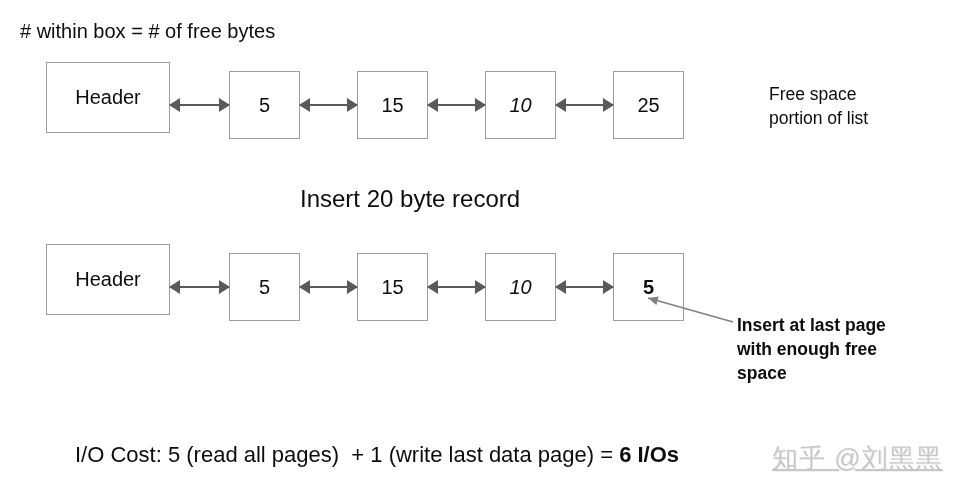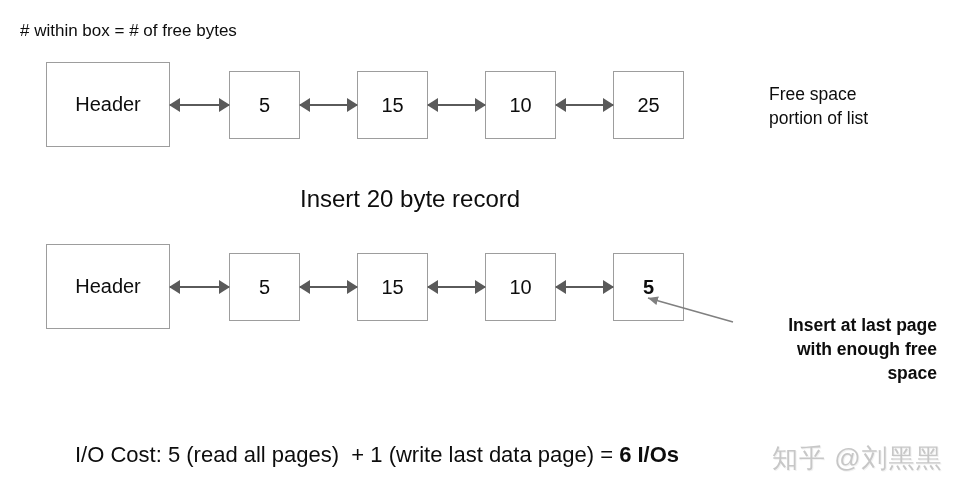--- a/index.html
+++ b/index.html
@@ -6,42 +6,42 @@
   .canvas {
     position: relative;
     width: 976px;
     height: 500px;
     background: #ffffff;
     font-family: "Liberation Sans", sans-serif;
     color: #0d0d0d;
     overflow: hidden;
   }
   .txt { position: absolute; white-space: pre-line; }
-  .legend { left: 20px; top: 20px; font-size: 17px; line-height: 22px; }
+  .legend { left: 20px; top: 20px; font-size: 20px; line-height: 22px; }
   .insert-note { left: 300px; top: 187px; font-size: 24px; line-height: 23px; }
   .side-label { left: 737px; top: 83px; font-size: 17.5px; line-height: 23.5px; margin-left: 32px; }
-  .callout-label { left: 737px; top: 313px; width: 200px; font-size: 17.5px; line-height: 24px; font-weight: 700; text-align: right; }
+  .callout-label { left: 737px; top: 313px; width: 200px; font-size: 17.5px; line-height: 24px; font-weight: 700; }
 
   .box {
     position: absolute;
     box-sizing: border-box;
     border: 1.5px solid #9d9d9d;
     background: #ffffff;
     display: flex;
     align-items: center;
     justify-content: center;
     font-size: 20px;
   }
-  .hdr { width: 124px; height: 85px; left: 46px; }
+  .hdr { width: 124px; height: 71px; left: 46px; }
   .node { width: 71px; height: 68px; }
   .r1.hdr { top: 62px; }
   .r1.node { top: 71px; }
   .r2.hdr { top: 244px; }
   .r2.node { top: 253px; }
-  .c1 { left: 229px; } .c2 { left: 357px; justify-content: center; } .c3 { left: 485px; } .c4 { left: 613px; align-items: center; }
+  .c1 { left: 229px; } .c2 { left: 357px; justify-content: center; } .c3 { left: 485px; font-style: italic; } .c4 { left: 613px; align-items: center; }
   .bold-node { font-weight: 700; }
 
   .harrow { position: absolute; height: 2.5px; background: #5a5a5a; }
   .harrow::before, .harrow::after {
     content: ""; position: absolute; top: -5.75px; width: 0; height: 0;
     border-top: 7px solid transparent; border-bottom: 7px solid transparent;
   }
   .harrow::before { left: -1px; border-right: 11px solid #5a5a5a; }
   .harrow::after  { right: -1px; border-left: 11px solid #5a5a5a; }
   .ar1 { top: 103.5px; }
@@ -63,20 +63,21 @@
   .io-line .result { font-weight: 700; }
 
   .watermark {
     position: absolute;
     left: 772px; top: 441px;
     font-size: 26px;
     letter-spacing: 1px;
     color: #c7c7c7;
     text-shadow: 1px 1px 0 #f2f2f2;
     white-space: pre;
+    text-decoration: underline;
   }
 </style>
 </head>
 <body>
 
 <div class="canvas">
 
   <div class="txt legend"># within box = # of free bytes</div>
 
   <div class="box hdr r1">

